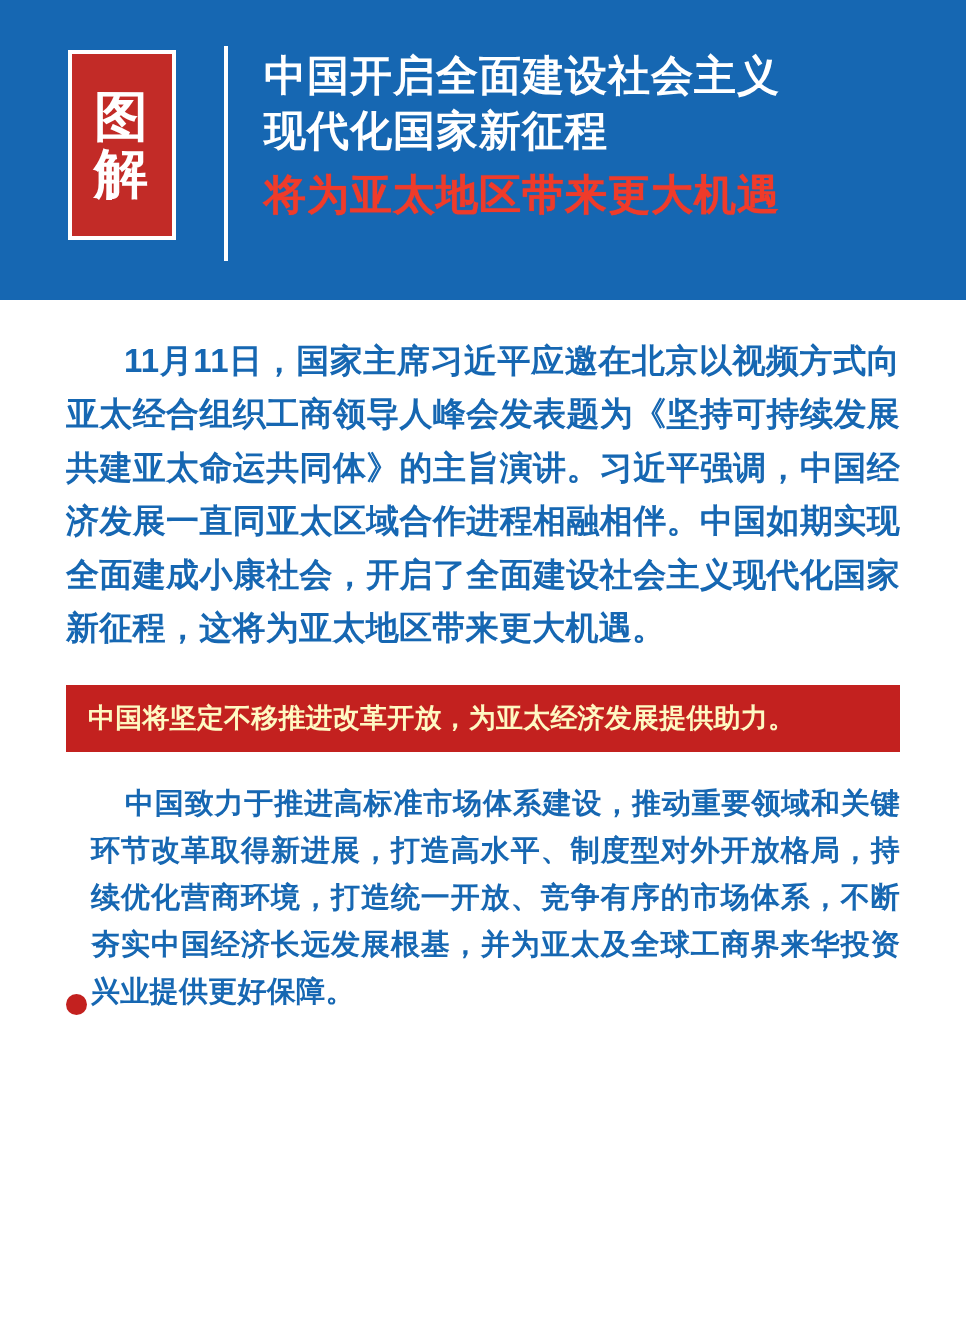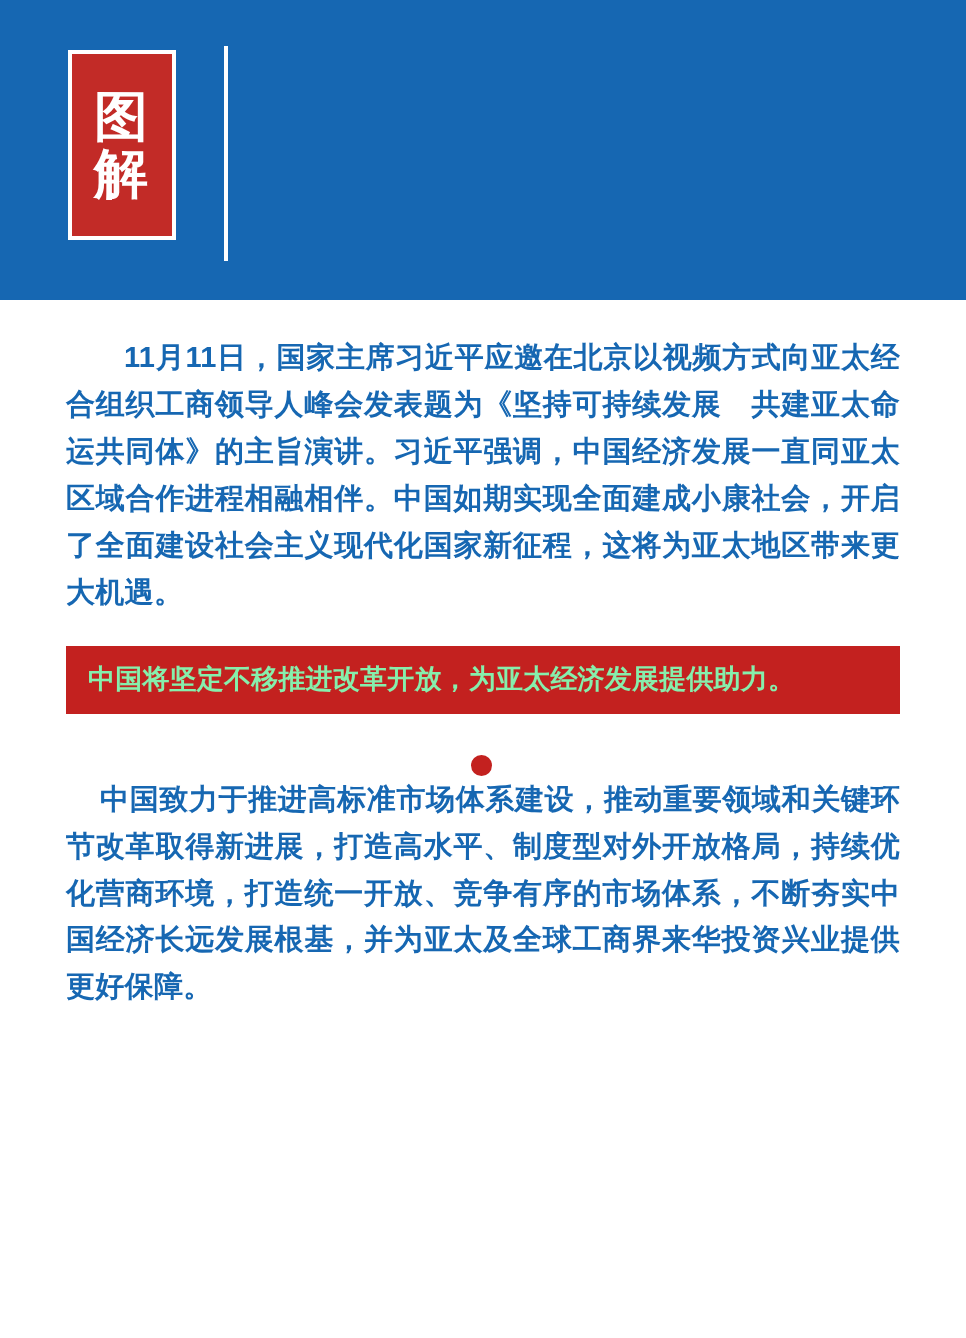--- a/index.html
+++ b/index.html
@@ -82,49 +82,48 @@
     text-shadow: 0 0 1px #ef3b2a;
   }
 
   
   .content {
     padding: 34px 66px 40px 66px;
     box-sizing: border-box;
   }
   .lead {
     color: #1667b2;
-    font-size: 29px;
+    font-size: 33px;
     font-weight: bold;
     line-height: 1.62;
     text-align: justify;
     text-indent: 58px;
     margin: 0 0 30px 0;
     letter-spacing: 0.3px;
   }
   .section {
     margin-bottom: 6px;
   }
   .banner {
     background: #c3211f;
-    color: #86efac;
+    color: #fef9c3;
     font-size: 27px;
     font-weight: bold;
     line-height: 1.25;
     padding: 17px 20px 17px 22px;
     box-sizing: border-box;
     letter-spacing: 0.2px;
     white-space: nowrap;
     overflow: hidden;
   }
   .para-wrap {
     display: flex;
-    align-items: center;
+    align-items: flex-end;
     margin-top: 28px;
     margin-bottom: 38px;
-    flex-direction: column;
   }
   .bullet {
     flex: 0 0 auto;
     width: 21px;
     height: 21px;
     border-radius: 50%;
     background: #c3211f;
     margin-top: 13px;
     margin-right: 4px;
   }
@@ -144,20 +143,25 @@
 <body>
 
 <div class="page">
 
   <div class="header">
     <div class="badge">
       <span class="badge-char">图</span>
       <span class="badge-char">解</span>
     </div>
     <div class="header-divider"></div>
+    <div class="header-titles">
+      <div class="title-line">中国开启全面建设社会主义</div>
+      <div class="title-line">现代化国家新征程</div>
+      <div class="subtitle-line">将为亚太地区带来更大机遇</div>
+    </div>
   </div>
 
   <div class="content">
 
     <p class="lead">11月11日，国家主席习近平应邀在北京以视频方式向亚太经合组织工商领导人峰会发表题为《坚持可持续发展　共建亚太命运共同体》的主旨演讲。习近平强调，中国经济发展一直同亚太区域合作进程相融相伴。中国如期实现全面建成小康社会，开启了全面建设社会主义现代化国家新征程，这将为亚太地区带来更大机遇。</p>
 
     <div class="section">
       <div class="banner">中国将坚定不移推进改革开放，为亚太经济发展提供助力。</div>
       <div class="para-wrap">
         <span class="bullet"></span>

